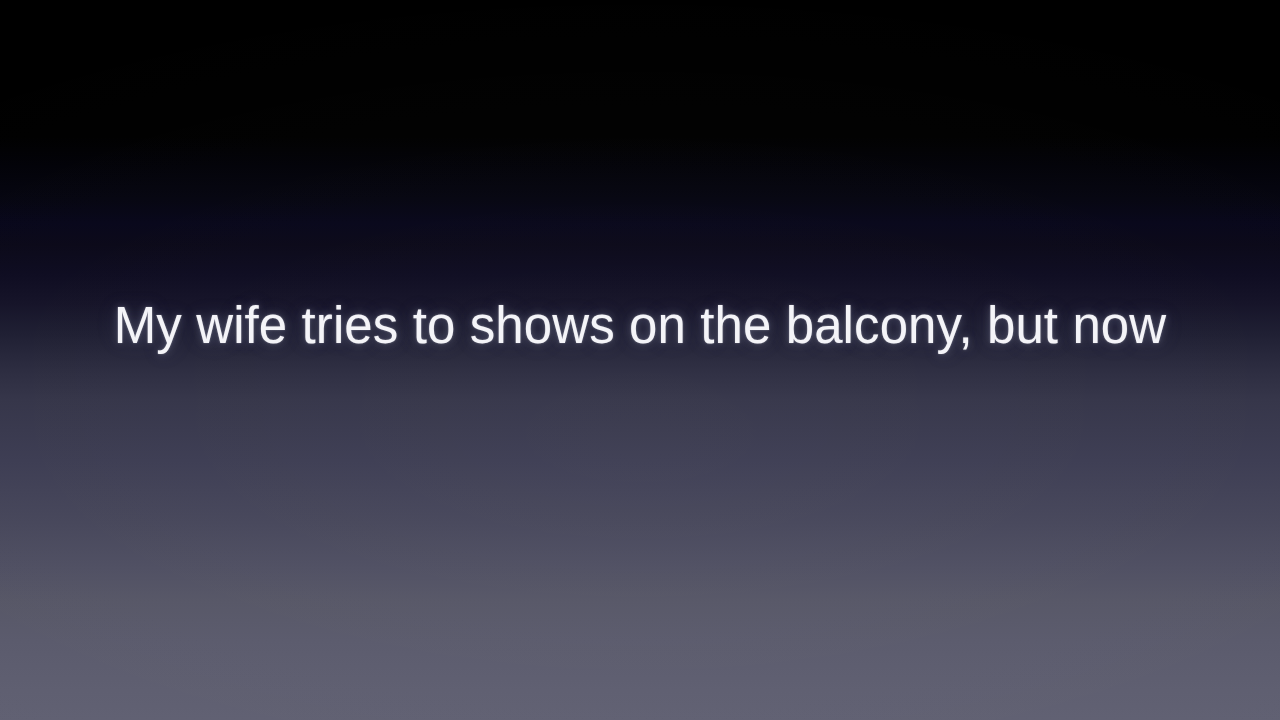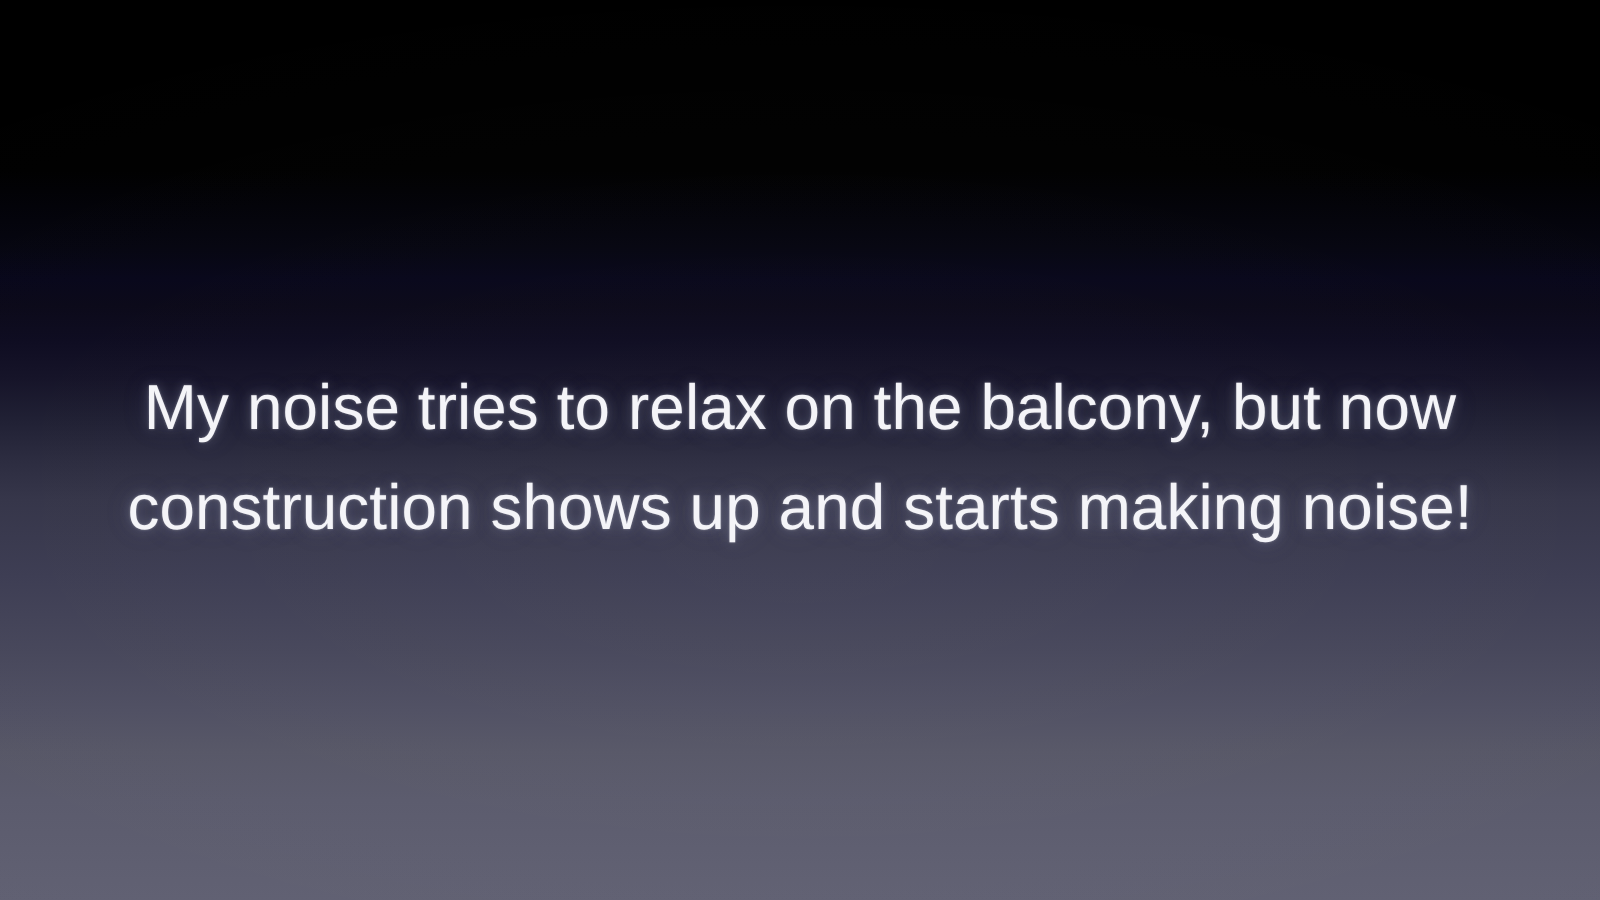--- a/index.html
+++ b/index.html
@@ -86,17 +86,16 @@
 </head>
 <body>
 
 <div id="frame">
 
   <div id="backdrop"></div>
 
   <div id="vignette"></div>
 
   <div id="caption">
-    <span class="caption-line">My noise tries to relax on the balcony, but now</span>
-    <span class="caption-line">construction shows up and starts making noise!</span>
+    <span class="caption-line">My wife tries to shows on the balcony, but now</span>
   </div>
 
 </div>
 
 </body></html>

